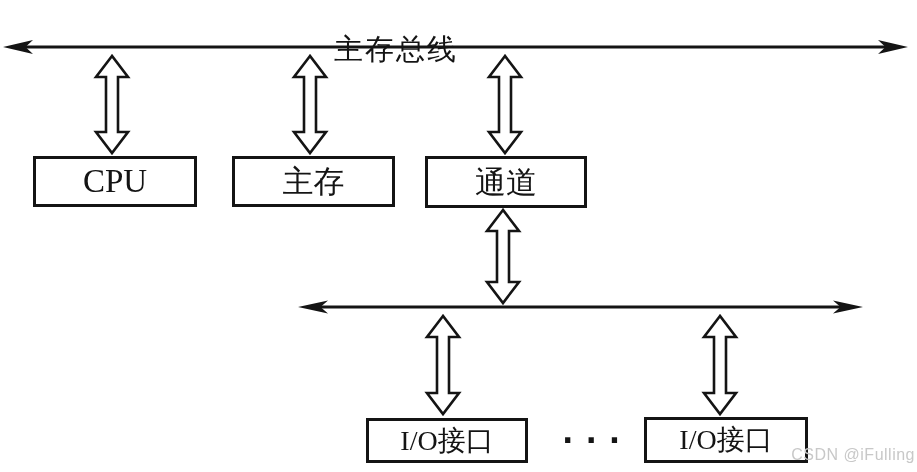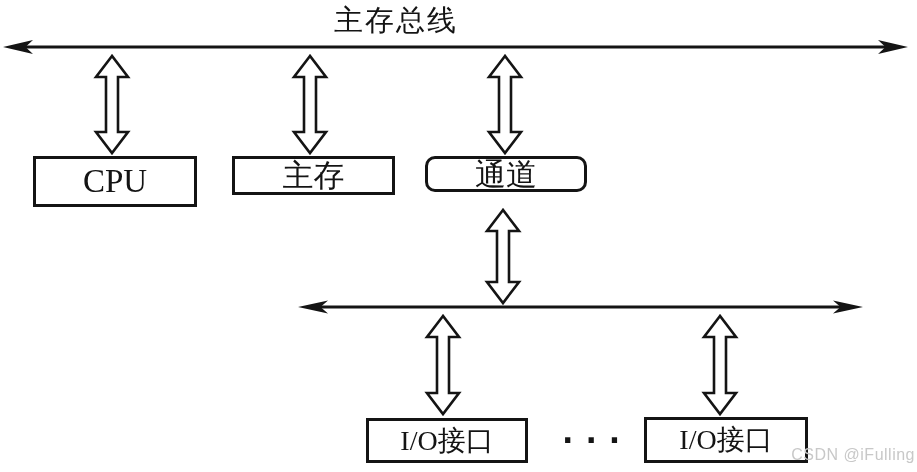--- a/index.html
+++ b/index.html
@@ -25,20 +25,21 @@
     background:#fff;
     display:flex;align-items:center;justify-content:center;
     line-height:1;
   }
   .node .node-label{white-space:nowrap;}
   .bus-label{
     position:absolute;
     white-space:nowrap;
     line-height:1;
     letter-spacing:2px;
+    margin-top:29px;
   }
   .ellipsis{
     position:absolute;
     font-weight:bold;
     font-size:30px;
     letter-spacing:12px;
     line-height:1;
     font-family:"DejaVu Sans",sans-serif;
   }
   .watermark{
@@ -81,25 +82,25 @@
     <path class="varrow" d="M720,316 L704,337 L714,337 L714,393 L704,393 L720,414 L736,393 L726,393 L726,337 L736,337 Z"></path>
   </svg>
 
   <div class="bus-label" style="left:334px;top:6px;font-size:29px;">主存总线</div>
 
 
   <div class="node" style="left:33px;top:156px;width:164px;height:51px;font-size:33px;">
     <span class="node-label">CPU</span>
   </div>
 
-  <div class="node" style="left:232px;top:156px;width:163px;height:39px;font-size:31px;">
+  <div class="node" style="left:232px;top:156px;width:163px;height:51px;font-size:31px;">
     <span class="node-label">主存</span>
   </div>
 
-  <div class="node" style="left:425px;top:156px;width:162px;height:36px;font-size:31px;border-radius:10px;">
+  <div class="node" style="left:425px;top:156px;width:162px;height:52px;font-size:31px;">
     <span class="node-label">通道</span>
   </div>
 
   <div class="node" style="left:366px;top:418px;width:162px;height:45px;font-size:28px;">
     <span class="node-label">I/O接口</span>
   </div>
 
   <div class="node" style="left:644px;top:417px;width:164px;height:46px;font-size:28px;">
     <span class="node-label">I/O接口</span>
   </div>

